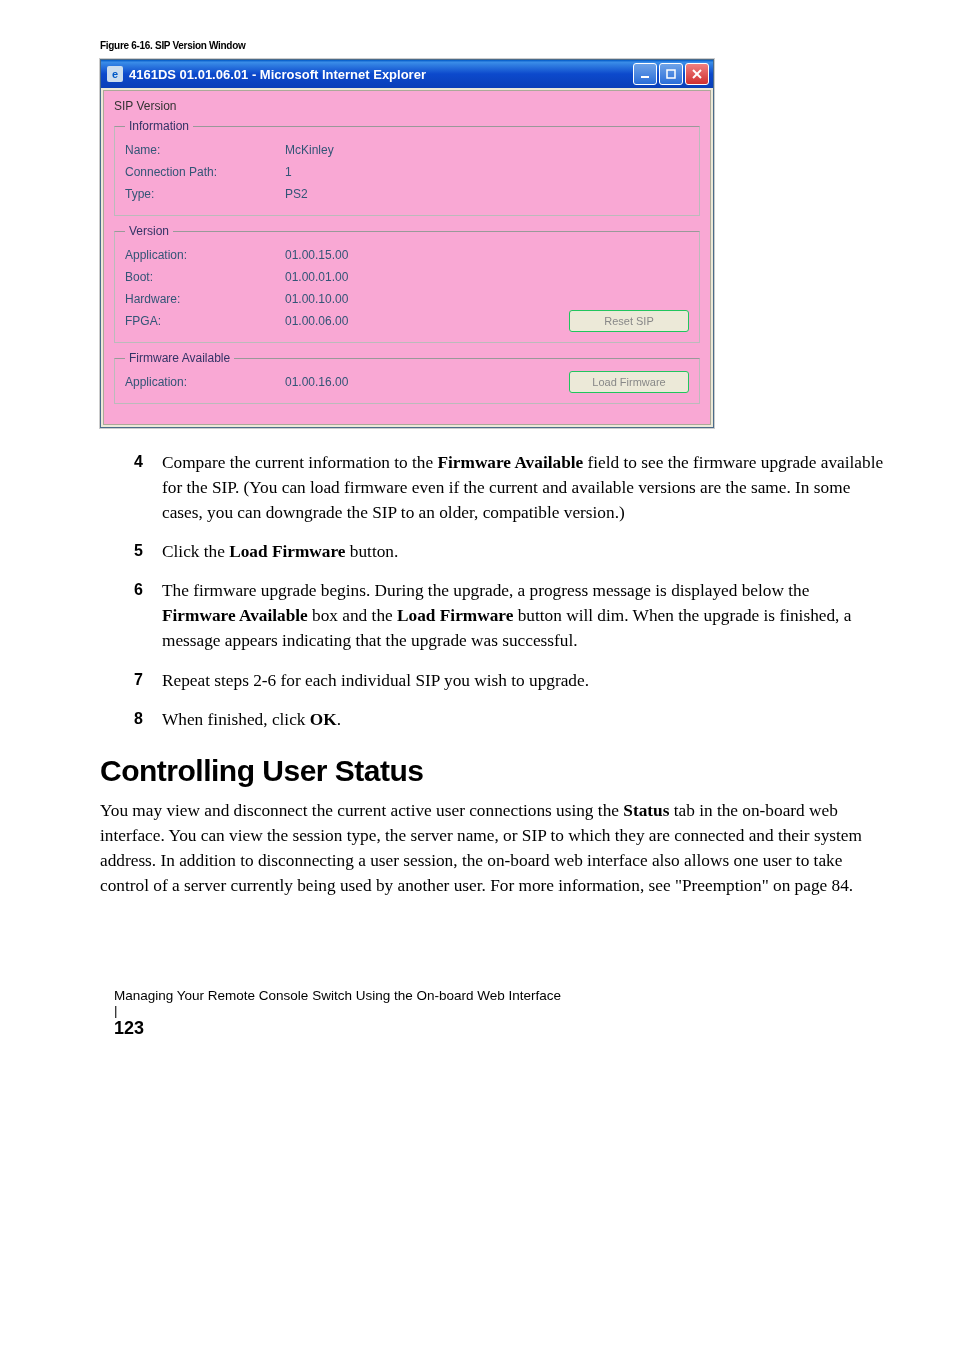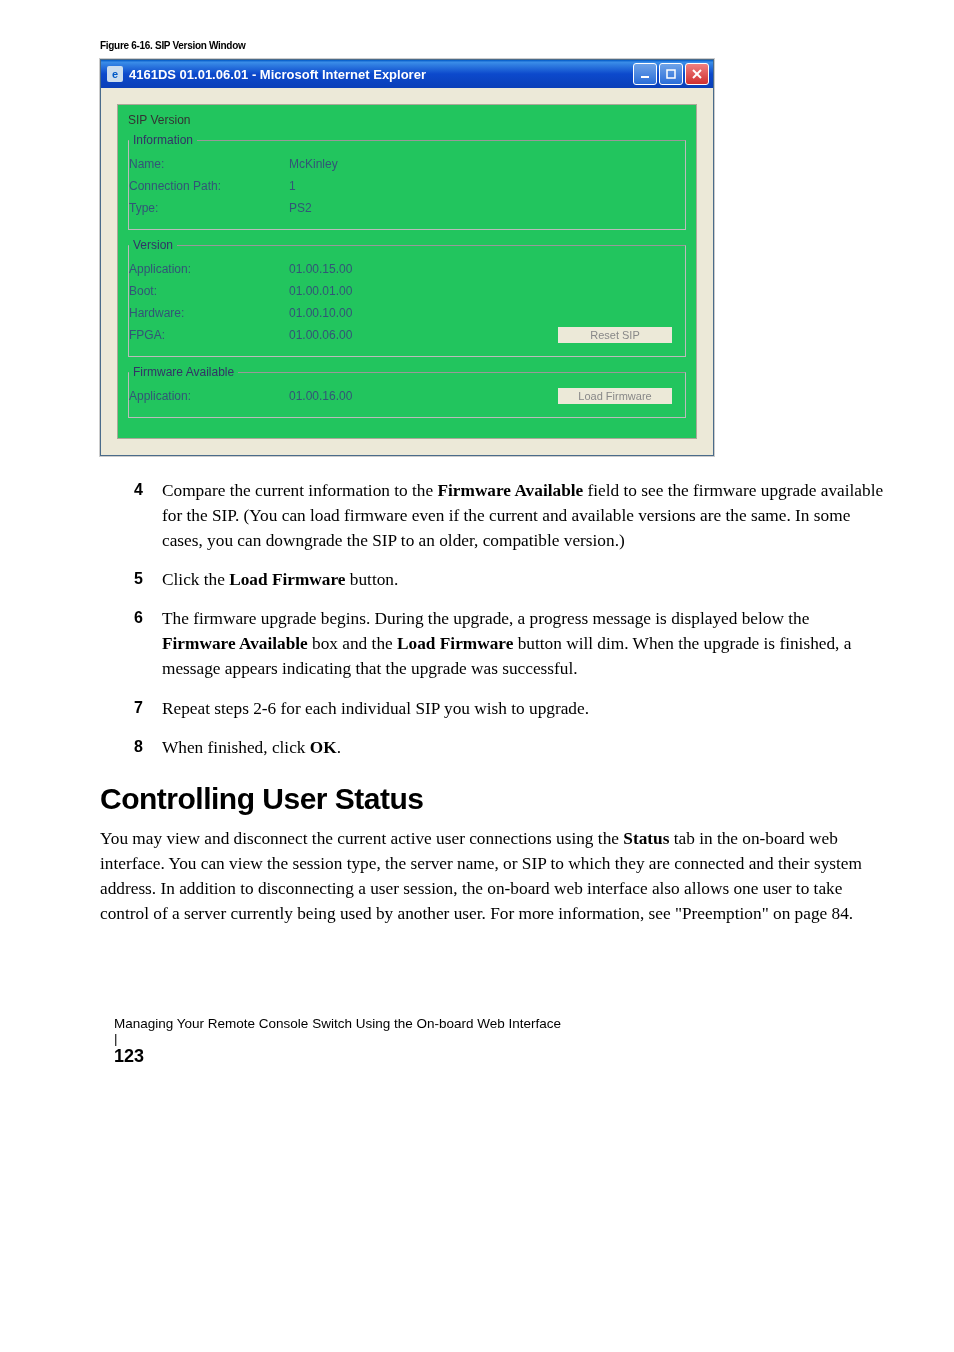--- a/index.html
+++ b/index.html
@@ -67,55 +67,55 @@
 }
 .win-btn.min, .win-btn.max {
   background: linear-gradient(#6fa3e8, #2a6dd8);
   color: #fff;
 }
 .win-btn.close {
   background: linear-gradient(#f08080, #d03030);
   color: #fff;
 }
 .client {
-  background: #22c55e;
+  background: #f9a8d4;
   border: 1px solid #aca899;
-  margin: 16px;
+  margin: 2px;
   padding: 8px 10px 12px 10px;
 }
 .panel-title {
   font-family: Tahoma, Arial, sans-serif;
   font-size: 12px;
   color: #333;
   margin-bottom: 6px;
 }
 fieldset {
   border: 1px solid #bbb;
   border-top-color: #999;
   margin: 4px 0 8px 0;
-  padding: 6px 10px 10px 0;
+  padding: 6px 10px 10px 10px;
   font-family: Tahoma, Arial, sans-serif;
   font-size: 12px;
 }
 fieldset legend {
   color: #336;
   padding: 0 4px;
   font-size: 12px;
 }
 .row { display: flex; align-items: center; height: 22px; }
 .label { width: 160px; color: #335577; }
 .value { color: #335577; }
 .btncell { margin-left: auto; }
 button.winbtn {
   font-family: Tahoma, Arial, sans-serif;
   font-size: 11px;
   width: 120px;
   height: 22px;
   background: #ece9d8;
-  border: 3px solid #22c55e;
+  border: 1px solid #22c55e;
   border-radius: 3px;
   color: #888;
 }
 .progress-msg {
   font-family: Tahoma, Arial, sans-serif;
   font-size: 12px;
   font-weight: bold;
   color: #222;
   margin-top: 6px;
   margin-left: 2px;

